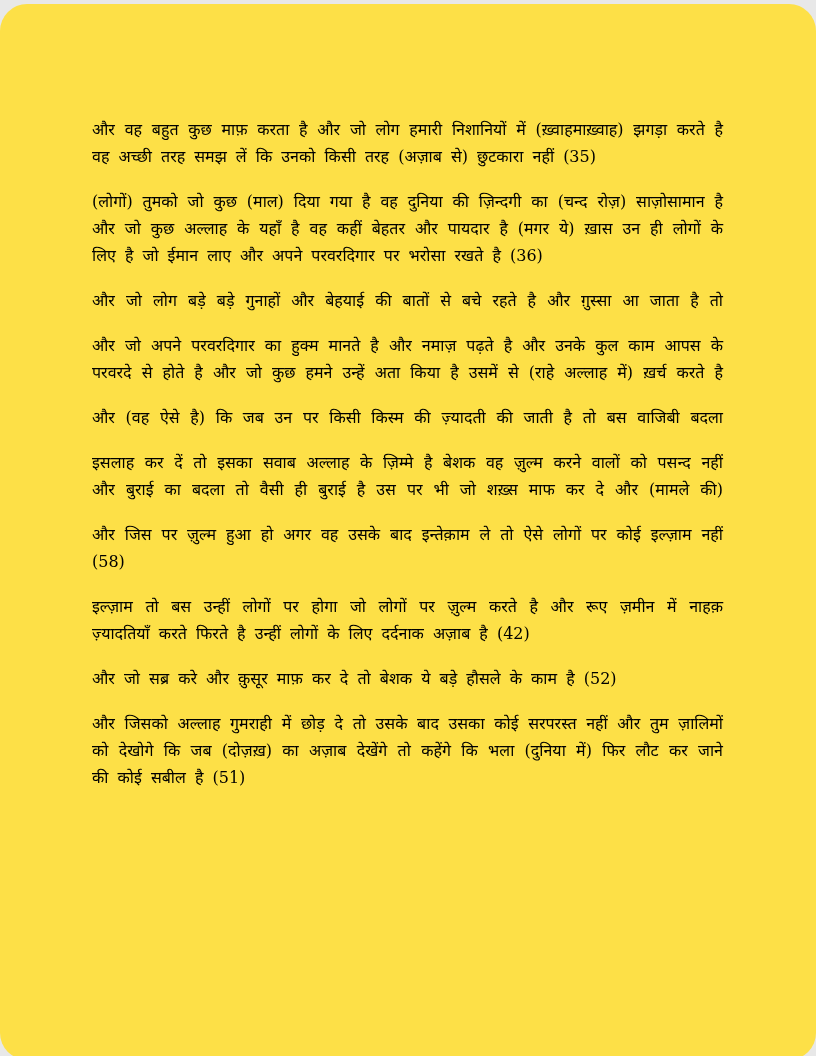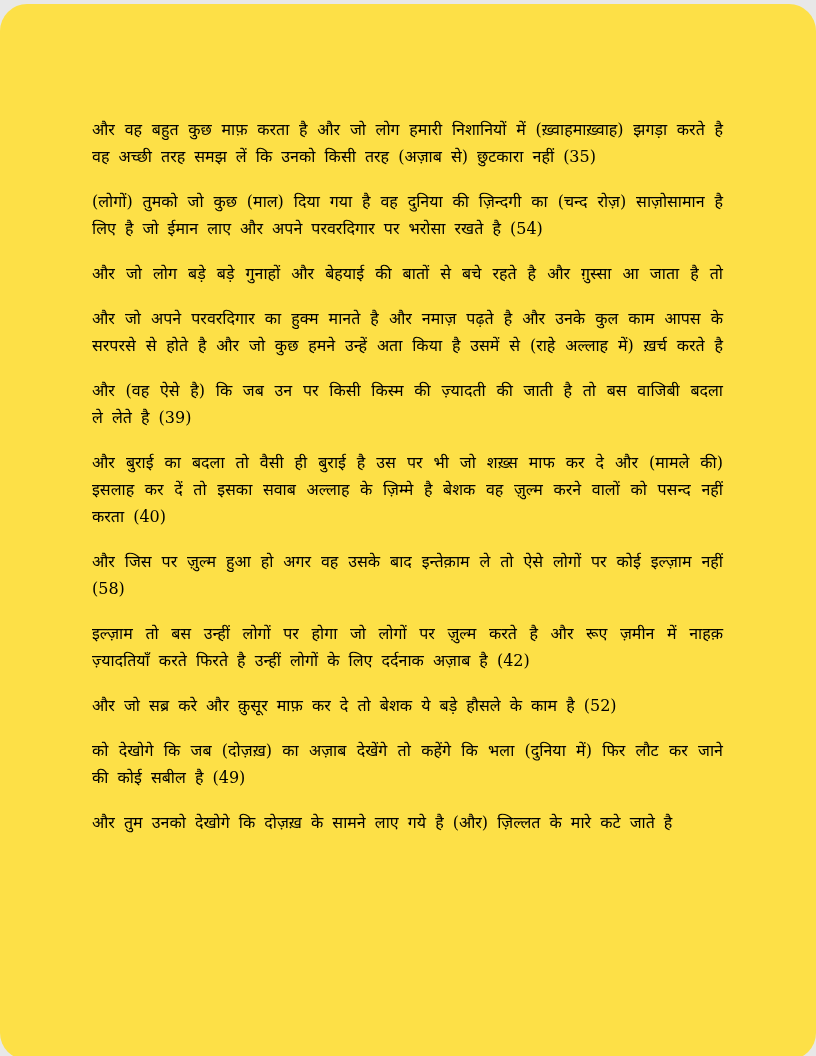--- a/index.html
+++ b/index.html
@@ -45,50 +45,47 @@
 <body>
 
 <div class="page">
   <main class="text-block" id="text-block">
       <p class="para">
         <span class="line">और वह बहुत कुछ माफ़ करता है और जो लोग हमारी निशानियों में (ख़्वाहमाख़्वाह) झगड़ा करते है</span>
         <span class="line last">वह अच्छी तरह समझ लें कि उनको किसी तरह (अज़ाब से) छुटकारा नहीं (35)</span>
       </p>
       <p class="para">
         <span class="line">(लोगों) तुमको जो कुछ (माल) दिया गया है वह दुनिया की ज़िन्दगी का (चन्द रोज़) साज़ोसामान है</span>
-        <span class="line last">लिए है जो ईमान लाए और अपने परवरदिगार पर भरोसा रखते है (54)</span>
+        <span class="line">और जो कुछ अल्लाह के यहाँ है वह कहीं बेहतर और पायदार है (मगर ये) ख़ास उन ही लोगों के</span>
+        <span class="line last">लिए है जो ईमान लाए और अपने परवरदिगार पर भरोसा रखते है (36)</span>
       </p>
       <p class="para">
         <span class="line">और जो लोग बड़े बड़े गुनाहों और बेहयाई की बातों से बचे रहते है और ग़ुस्सा आ जाता है तो</span>
       </p>
       <p class="para">
         <span class="line">और जो अपने परवरदिगार का हुक्म मानते है और नमाज़ पढ़ते है और उनके कुल काम आपस के</span>
-        <span class="line">सरपरसे से होते है और जो कुछ हमने उन्हें अता किया है उसमें से (राहे अल्लाह में) ख़र्च करते है</span>
+        <span class="line">परवरदे से होते है और जो कुछ हमने उन्हें अता किया है उसमें से (राहे अल्लाह में) ख़र्च करते है</span>
       </p>
       <p class="para">
         <span class="line">और (वह ऐसे है) कि जब उन पर किसी किस्म की ज़्यादती की जाती है तो बस वाजिबी बदला</span>
-        <span class="line last">ले लेते है (39)</span>
       </p>
       <p class="para">
+        <span class="line">इसलाह कर दें तो इसका सवाब अल्लाह के ज़िम्मे है बेशक वह ज़ुल्म करने वालों को पसन्द नहीं</span>
         <span class="line">और बुराई का बदला तो वैसी ही बुराई है उस पर भी जो शख़्स माफ कर दे और (मामले की)</span>
-        <span class="line">इसलाह कर दें तो इसका सवाब अल्लाह के ज़िम्मे है बेशक वह ज़ुल्म करने वालों को पसन्द नहीं</span>
-        <span class="line last">करता (40)</span>
       </p>
       <p class="para">
         <span class="line">और जिस पर ज़ुल्म हुआ हो अगर वह उसके बाद इन्तेक़ाम ले तो ऐसे लोगों पर कोई इल्ज़ाम नहीं</span>
         <span class="line last">(58)</span>
       </p>
       <p class="para">
         <span class="line">इल्ज़ाम तो बस उन्हीं लोगों पर होगा जो लोगों पर ज़ुल्म करते है और रूए ज़मीन में नाहक़</span>
         <span class="line last">ज़्यादतियाँ करते फिरते है उन्हीं लोगों के लिए दर्दनाक अज़ाब है (42)</span>
       </p>
       <p class="para">
         <span class="line last">और जो सब्र करे और क़ुसूर माफ़ कर दे तो बेशक ये बड़े हौसले के काम है (52)</span>
       </p>
       <p class="para">
+        <span class="line">और जिसको अल्लाह गुमराही में छोड़ दे तो उसके बाद उसका कोई सरपरस्त नहीं और तुम ज़ालिमों</span>
         <span class="line">को देखोगे कि जब (दोज़ख़) का अज़ाब देखेंगे तो कहेंगे कि भला (दुनिया में) फिर लौट कर जाने</span>
-        <span class="line last">की कोई सबील है (49)</span>
-      </p>
-      <p class="para">
-        <span class="line last">और तुम उनको देखोगे कि दोज़ख़ के सामने लाए गये है (और) ज़िल्लत के मारे कटे जाते है</span>
+        <span class="line last">की कोई सबील है (51)</span>
       </p>
     </main>
 </div>
 
 </body></html>

